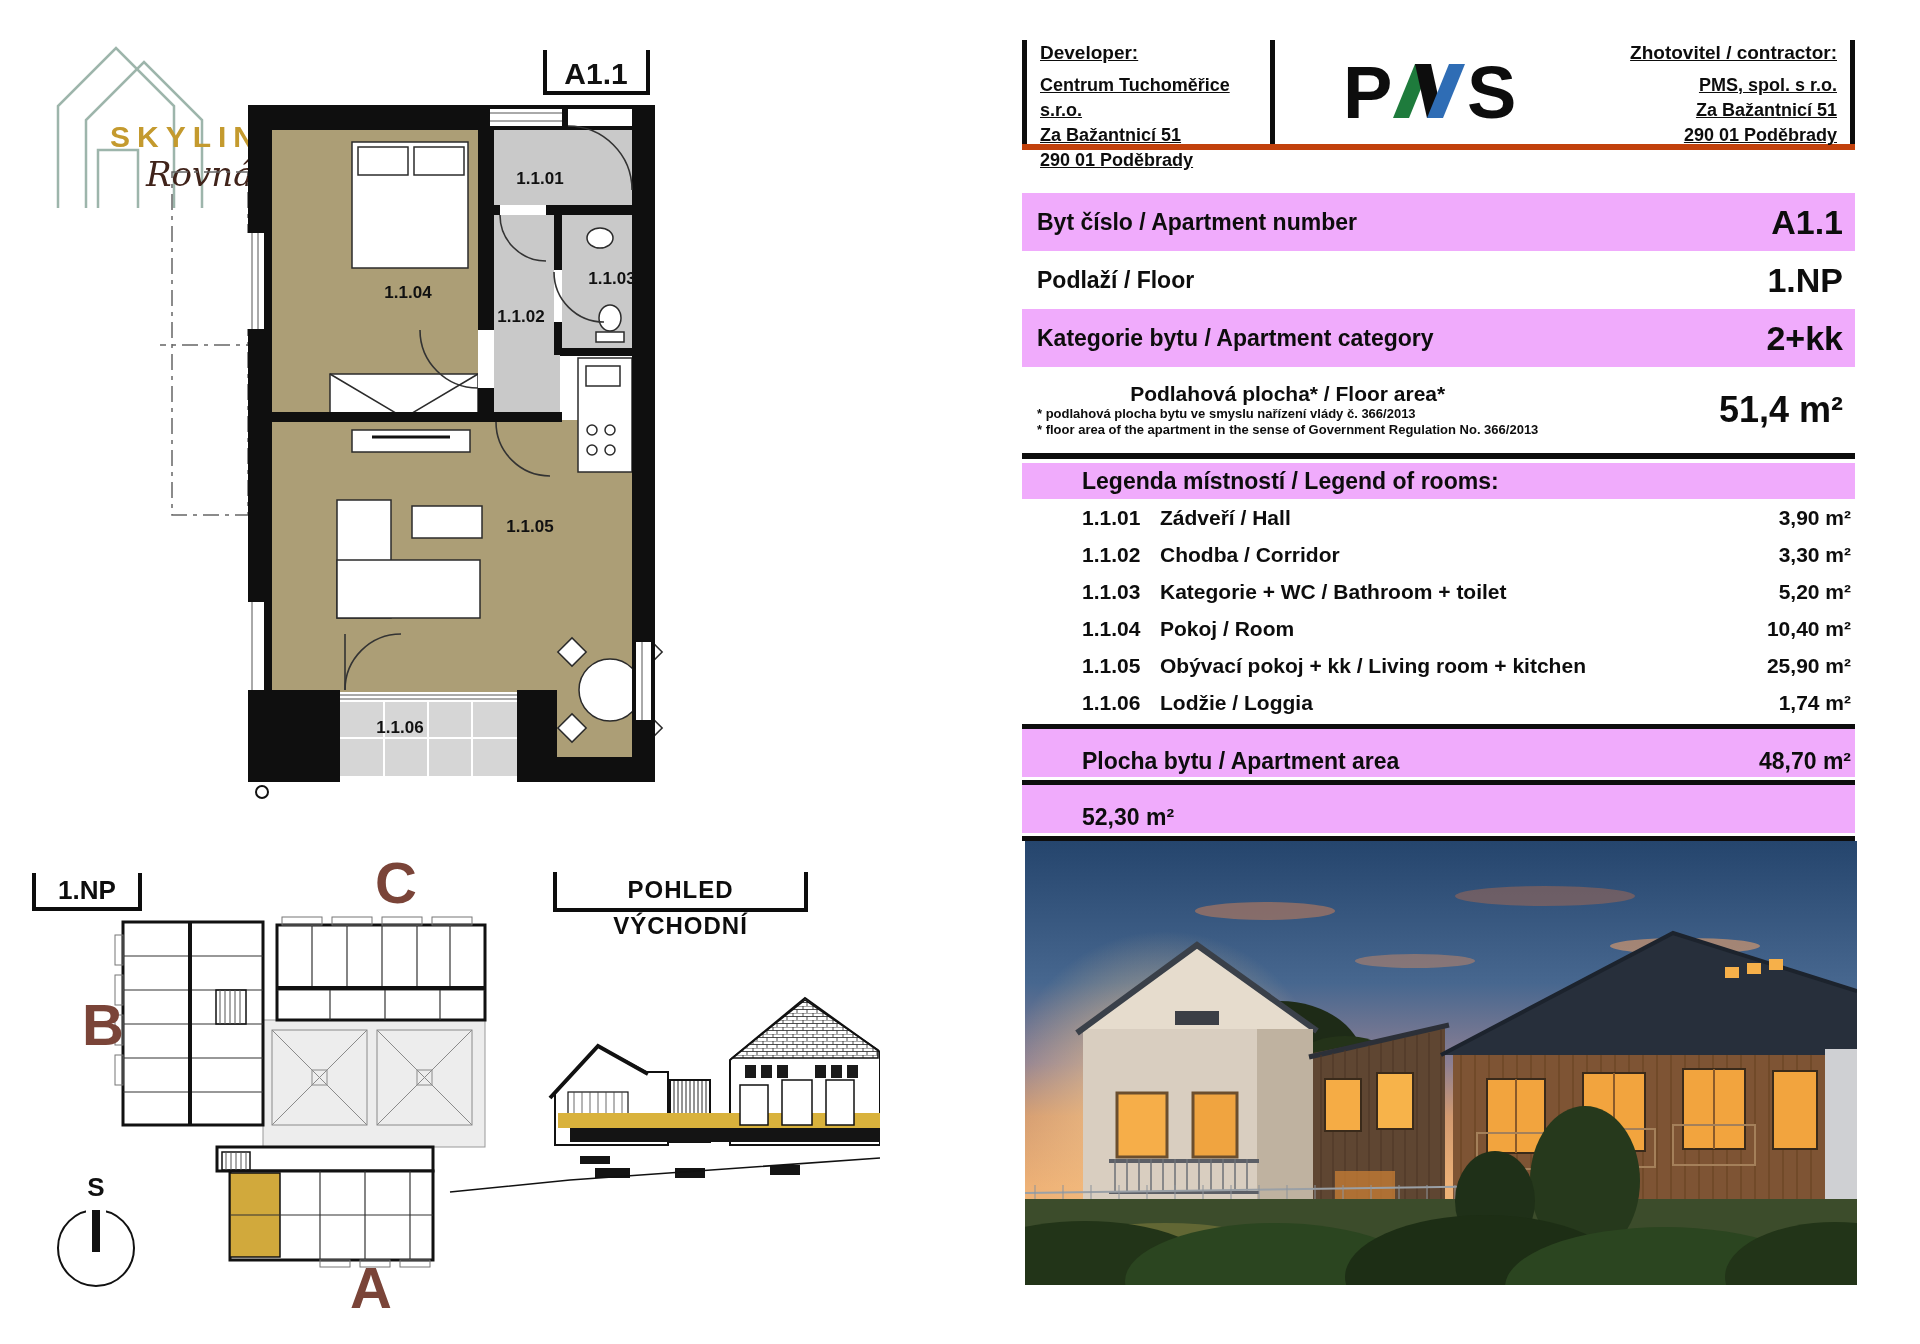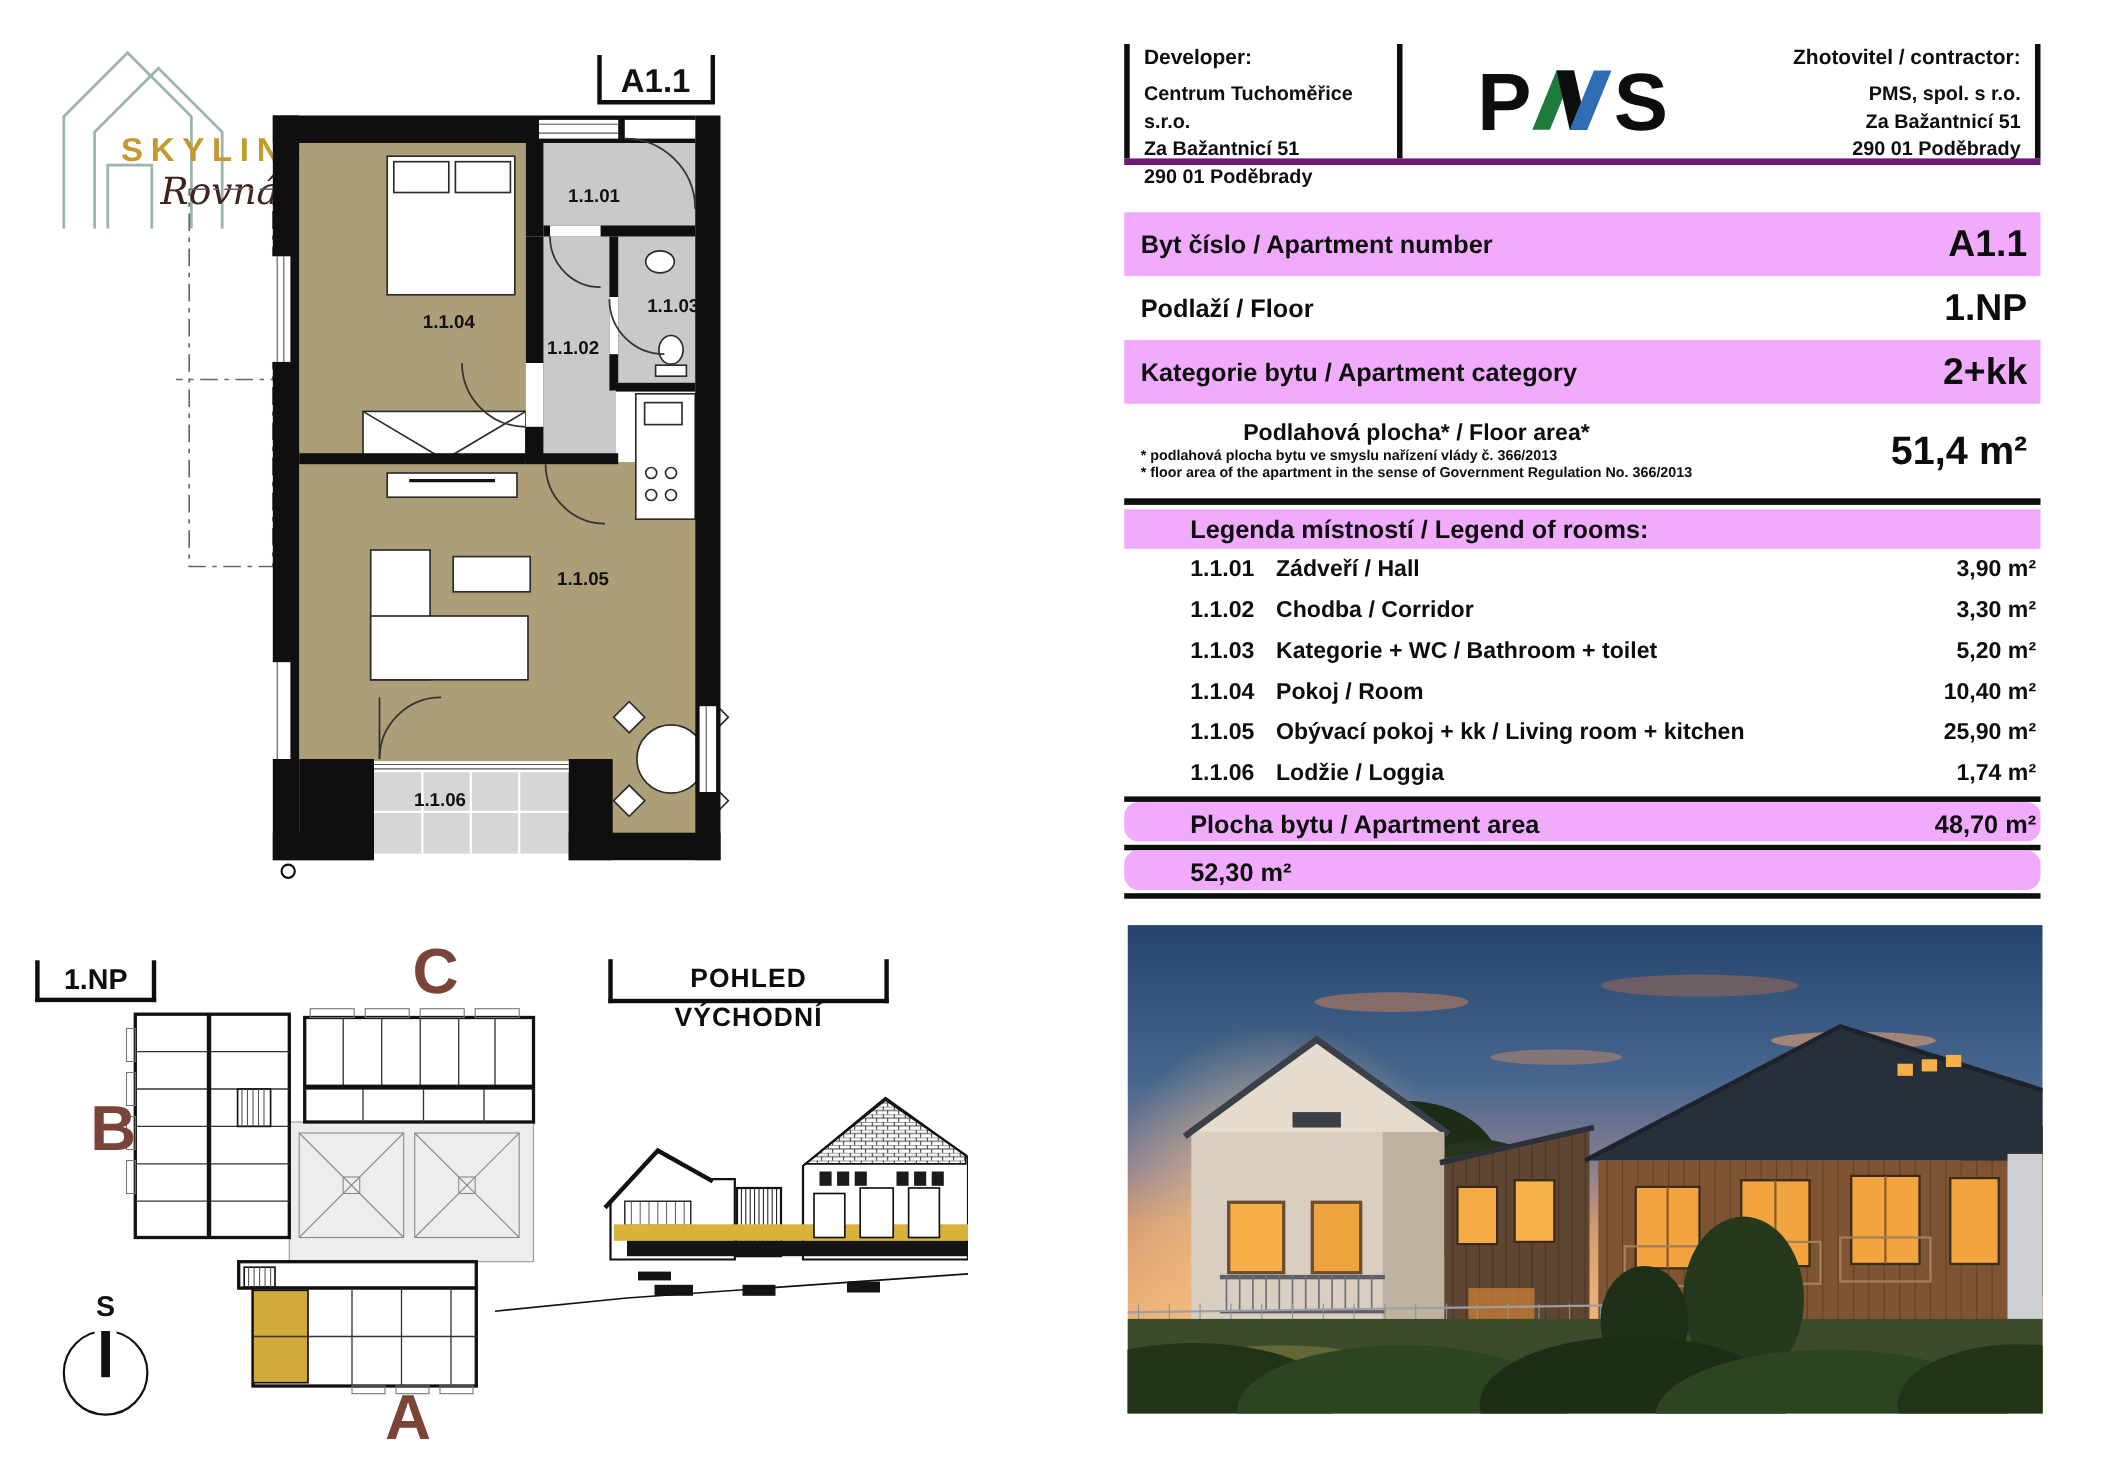--- a/index.html
+++ b/index.html
@@ -9,21 +9,21 @@
   
   .brand-title{position:absolute;left:72px;top:92px;font-size:30px;font-weight:bold;
                letter-spacing:7px;color:#c49a2e;}
   .brand-script{position:absolute;left:108px;top:126px;font-size:34px;font-style:italic;
                 font-family:"DejaVu Serif",serif;color:#40231a;}
   
   .bracket{border-left:4px solid #0d0d0d;border-right:4px solid #0d0d0d;
            border-bottom:4px solid #0d0d0d;text-align:center;font-weight:bold;}
   
   .panel{position:absolute;left:1022px;top:40px;width:833px;}
-  .hdr{display:flex;height:104px;border-bottom:6px solid #701a75;}
+  .hdr{display:flex;height:104px;border-bottom:6px solid #c2410c;text-decoration:underline;}
   .hdr-dev{border-left:5px solid #0d0d0d;padding:2px 0 0 13px;width:248px;box-sizing:border-box;}
   .hdr-pms{border-left:5px solid #0d0d0d;flex:1;display:flex;align-items:center;justify-content:center;}
   .hdr-con{border-right:5px solid #0d0d0d;padding:2px 13px 0 0;width:268px;box-sizing:border-box;text-align:right;}
   .h-small{font-size:19px;font-weight:bold;margin-bottom:9px;}
   .h-line{font-size:18px;font-weight:bold;line-height:25px;}
   .irow{display:flex;justify-content:space-between;align-items:center;padding:0 12px 0 15px;}
   .gray{background:#f0abfc;}
   .h58{height:58px;} .h86{height:86px;}
   .mt43{margin-top:43px;}
   .ilabel{font-size:23px;font-weight:bold;}
@@ -33,21 +33,21 @@
   .fnote{font-size:13px;font-weight:bold;line-height:16px;white-space:nowrap;}
   .rule6{height:6px;background:#0d0d0d;}
   .rule5{height:5px;background:#0d0d0d;}
   .ltitle{height:36px;margin-top:4px;display:flex;align-items:center;padding-left:60px;
           font-size:23px;font-weight:bold;}
   .lrow{display:flex;height:37px;align-items:center;padding:0 4px 0 60px;
         font-weight:bold;font-size:21px;}
   .lcode{width:78px;}
   .larea{margin-left:auto;}
   .trow{display:flex;height:32px;align-items:center;justify-content:space-between;
-        padding:4px 4px 0 60px;font-size:23px;font-weight:bold;border-radius:13px;}
+        padding:16px 4px 0 60px;font-size:23px;font-weight:bold;}
   .mt3{margin-top:3px;}
   
   .rl{font:bold 17px "Liberation Sans",sans-serif;fill:#111;text-anchor:middle;}
   .unit-big{font:bold 30px "Liberation Sans",sans-serif;fill:#111;text-anchor:middle;}
   .site-letter{font:bold 58px "Liberation Sans",sans-serif;fill:#7a4438;text-anchor:middle;}
   .compass-s{font:bold 26px "Liberation Sans",sans-serif;fill:#111;text-anchor:middle;}
   .box-1np{position:absolute;left:32px;top:873px;width:102px;height:34px;
            font-size:26px;line-height:34px;}
   .box-pohled{position:absolute;left:553px;top:872px;width:247px;height:36px;
               font-size:24px;line-height:36px;letter-spacing:1px;}

